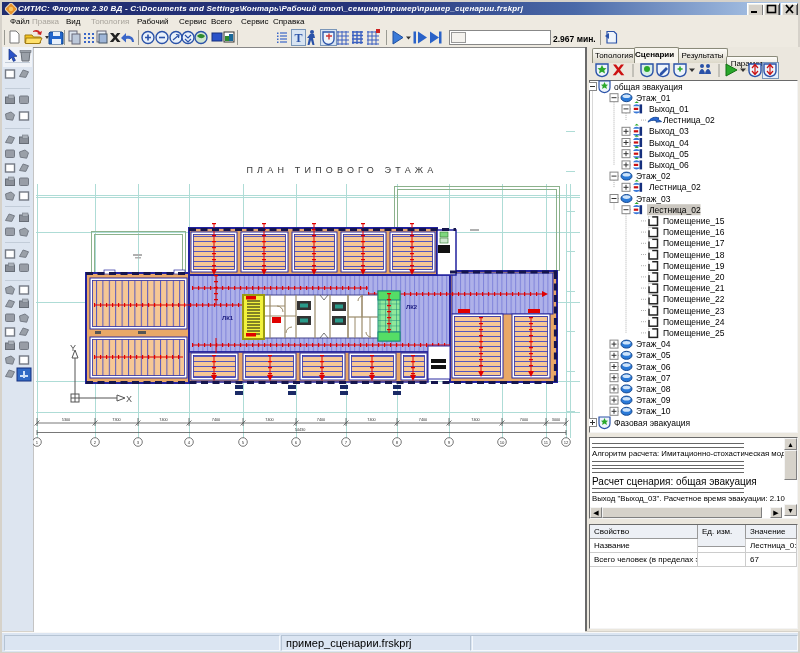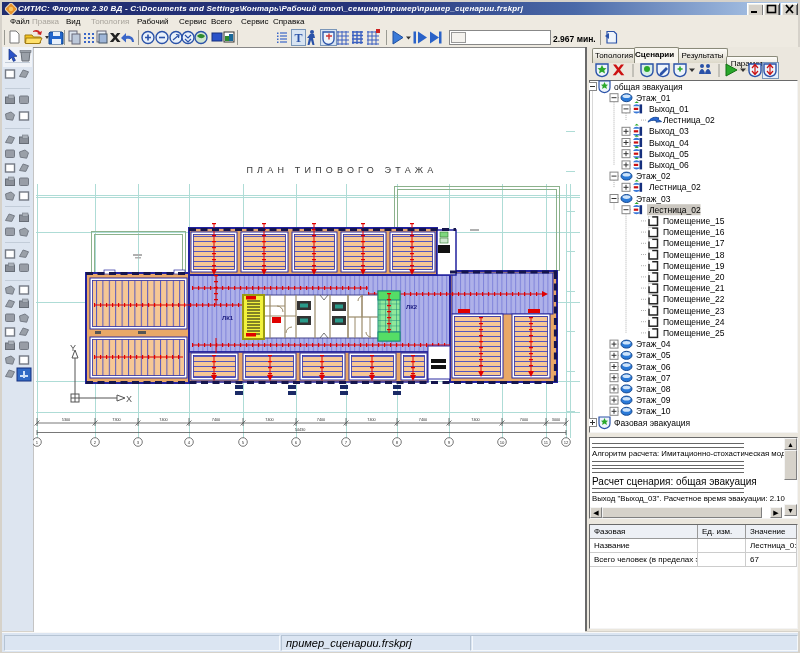--- a/index.html
+++ b/index.html
@@ -13,21 +13,21 @@
 .winbtn{position:absolute;top:1px;width:15px;height:12px;background:#d6d2ca;
  border:1px solid;border-color:#fff #404040 #404040 #fff;box-shadow:inset 1px 1px 0 #efefe8, inset -1px -1px 0 #808080;
  color:#000;font-size:8px;line-height:10px;text-align:center;font-weight:bold;}
 #menubar{left:2px;top:15px;width:796px;height:13px;background:#eeeae1;font-size:8px;color:#000;}
 #menubar span{position:absolute;top:2px;text-align:right;}
 #menubar .off{color:#a8a49c;}
 #toolbar{left:2px;top:28px;width:796px;height:19px;background:#eeeae1;}
 #leftbar{left:2px;top:47px;width:31px;height:584px;background:#dde5f0;}
 #canvas{left:33px;top:47px;width:552px;height:584px;background:#fff;border-top:1px solid #888;box-shadow:inset 1px 0 0 #c4c4c4;}
 #rpanel{left:585px;top:47px;width:213px;height:584px;background:#ebe7de;border-left:2px solid #6a6a6a;}
-#statusbar{left:2px;top:632px;width:796px;height:19px;background:#dbe5f2;border-top:1px solid #f8f8f8;font-style:italic;}
+#statusbar{left:2px;top:632px;width:796px;height:19px;background:#dbe5f2;border-top:1px solid #f8f8f8;}
 .seg{position:absolute;top:2px;height:14px;border:1px solid;border-color:#b6c4d4 #f4f8fc #f4f8fc #b6c4d4;}
 </style>
 </head>
 <body>
 <div class="abs" id="titlebar">
  <svg class="abs" style="left:3px;top:1px" width="12" height="12" viewBox="0 0 12 12">
   <rect x="1.5" y="1.5" width="9" height="9" transform="rotate(45 6 6)" fill="#e8922a" stroke="#f5e6c8" stroke-width="1"></rect>
   <circle cx="6" cy="6" r="2.2" fill="#f7c35e"></circle>
  </svg>
  <span class="txt">СИТИС: Флоутек 2.30 ВД - C:\Documents and Settings\Контарь\Рабочий стол\_семинар\пример\пример_сценарии.frskprj</span>
@@ -796,22 +796,22 @@
       </div>
 <div style="position:absolute;left:2px;top:56px;font-size:7.8px;white-space:nowrap">Выход "Выход_03". Расчетное время эвакуации: 2.10</div>
 </div>
 <div style="position:absolute;left:197px;top:391px;width:13px;height:12px;background:#d6d2ca;border:1px solid;border-color:#f4f4f4 #808080 #808080 #f4f4f4;box-sizing:border-box;font-size:7px;text-align:center;line-height:11px">▲</div>
 <div style="position:absolute;left:197px;top:403px;width:13px;height:30px;background:#d6d2ca;border:1px solid;border-color:#f4f4f4 #808080 #808080 #f4f4f4;box-sizing:border-box"></div>
 <div style="position:absolute;left:197px;top:457px;width:13px;height:12px;background:#d6d2ca;border:1px solid;border-color:#f4f4f4 #808080 #808080 #f4f4f4;box-sizing:border-box;font-size:7px;text-align:center;line-height:11px">▼</div>
 <div style="position:absolute;left:3px;top:460px;width:12px;height:11px;background:#d6d2ca;border:1px solid;border-color:#f4f4f4 #808080 #808080 #f4f4f4;box-sizing:border-box;font-size:7px;text-align:center;line-height:10px">◀</div>
 <div style="position:absolute;left:15px;top:460px;width:160px;height:11px;background:#d6d2ca;border:1px solid;border-color:#f4f4f4 #808080 #808080 #f4f4f4;box-sizing:border-box"></div>
 <div style="position:absolute;left:183px;top:460px;width:12px;height:11px;background:#d6d2ca;border:1px solid;border-color:#f4f4f4 #808080 #808080 #f4f4f4;box-sizing:border-box;font-size:7px;text-align:center;line-height:10px">▶</div>
 <div style="position:absolute;left:2px;top:477px;width:209px;height:105px;background:#fff;border:1px solid;border-color:#6a6a6a #f4f4f4 #f4f4f4 #6a6a6a;box-sizing:border-box"></div>
-<div style="position:absolute;left:3px;top:478px;width:108px;height:14px;background:#edf0f5;border-right:1px solid #999;border-bottom:1px solid #999;box-sizing:border-box;font-size:8px;padding:2px 0 0 4px">Фазовая</div>
-<div style="position:absolute;left:111px;top:478px;width:48px;height:14px;background:#edf0f5;border-right:1px solid #999;border-bottom:1px solid #999;box-sizing:border-box;font-size:8px;padding:2px 0 0 4px">Ед. изм.</div>
+<div style="position:absolute;left:3px;top:478px;width:108px;height:14px;background:#edf0f5;border-right:1px solid #999;border-bottom:1px solid #999;box-sizing:border-box;font-size:8px;padding:2px 0 0 4px">Свойство</div>
+<div style="position:absolute;left:111px;top:478px;width:48px;height:22px;background:#edf0f5;border-right:1px solid #999;border-bottom:1px solid #999;box-sizing:border-box;font-size:8px;padding:2px 0 0 4px">Ед. изм.</div>
 <div style="position:absolute;left:159px;top:478px;width:51px;height:14px;background:#edf0f5;border-right:1px solid #999;border-bottom:1px solid #999;box-sizing:border-box;font-size:8px;padding:2px 0 0 4px">Значение</div>
 <div style="position:absolute;left:3px;top:492px;width:108px;height:14px;border-right:1px solid #ccc;border-bottom:1px solid #ccc;box-sizing:border-box;font-size:8px;padding:2px 0 0 4px;white-space:nowrap;overflow:hidden">Название</div>
 <div style="position:absolute;left:111px;top:492px;width:48px;height:14px;border-right:1px solid #ccc;border-bottom:1px solid #ccc;box-sizing:border-box;font-size:8px;padding:2px 0 0 4px;white-space:nowrap;overflow:hidden"></div>
 <div style="position:absolute;left:159px;top:492px;width:51px;height:14px;border-right:1px solid #ccc;border-bottom:1px solid #ccc;box-sizing:border-box;font-size:8px;padding:2px 0 0 4px;white-space:nowrap;overflow:hidden">Лестница_0:</div>
 <div style="position:absolute;left:3px;top:506px;width:108px;height:14px;border-right:1px solid #ccc;border-bottom:1px solid #ccc;box-sizing:border-box;font-size:8px;padding:2px 0 0 4px;white-space:nowrap;overflow:hidden">Всего человек (в пределах эт</div>
 <div style="position:absolute;left:111px;top:506px;width:48px;height:14px;border-right:1px solid #ccc;border-bottom:1px solid #ccc;box-sizing:border-box;font-size:8px;padding:2px 0 0 4px;white-space:nowrap;overflow:hidden"></div>
 <div style="position:absolute;left:159px;top:506px;width:51px;height:14px;border-right:1px solid #ccc;border-bottom:1px solid #ccc;box-sizing:border-box;font-size:8px;padding:2px 0 0 4px;white-space:nowrap;overflow:hidden">67</div>
 </div>
 <div class="abs" id="statusbar">
  <div class="seg" style="left:2px;width:274px"></div>

